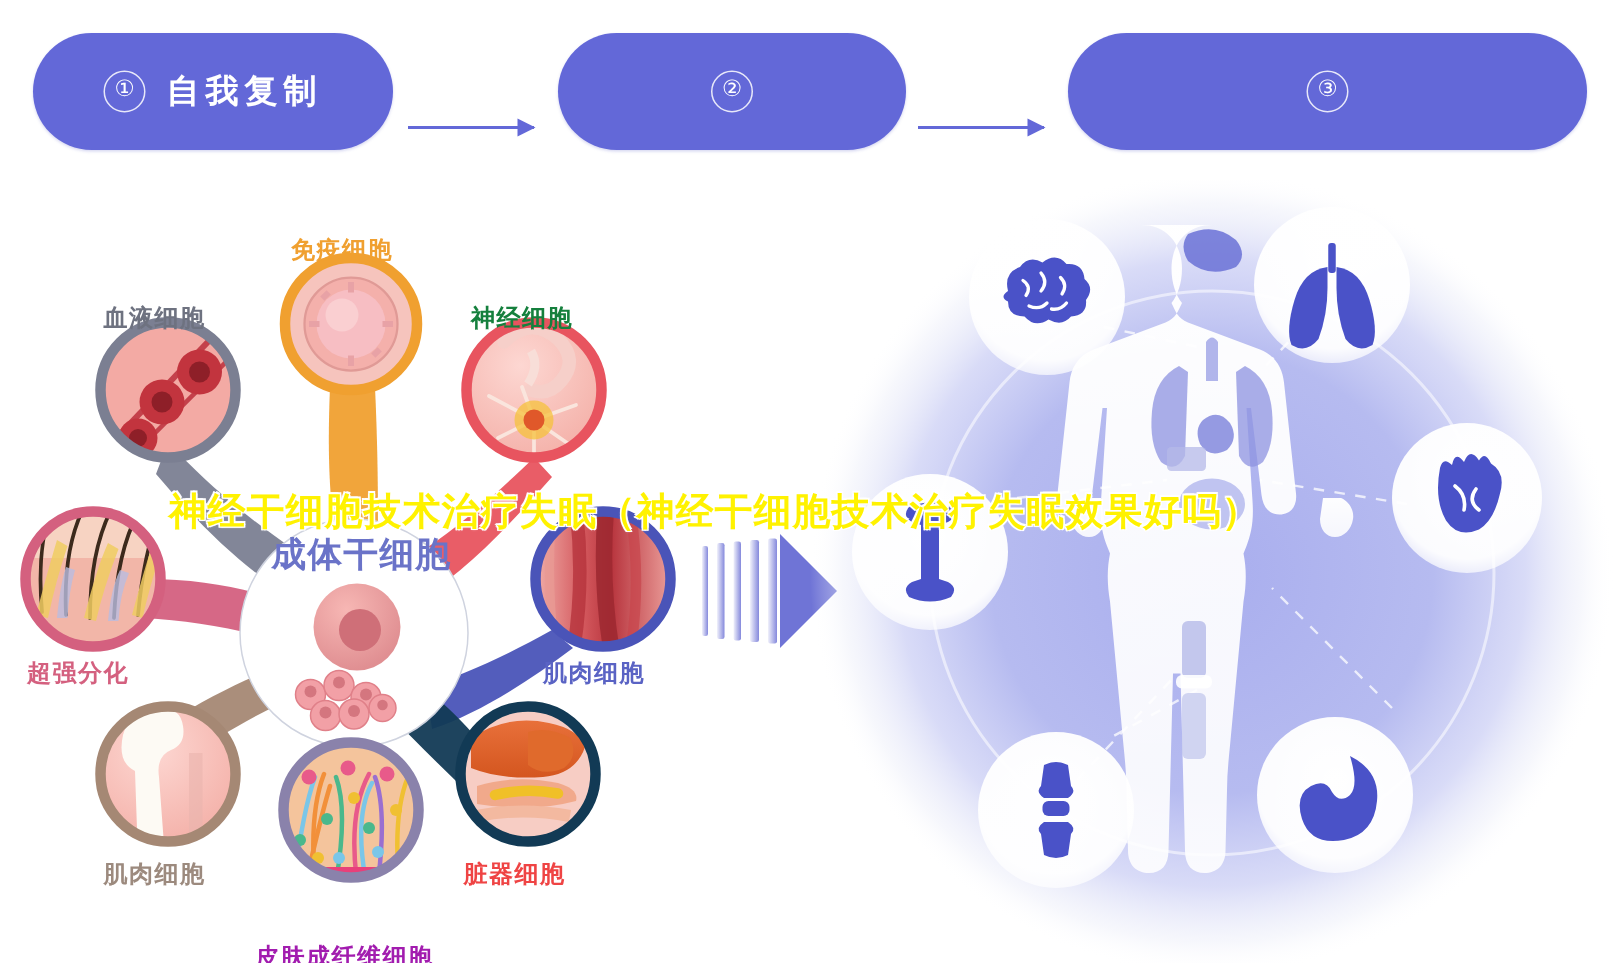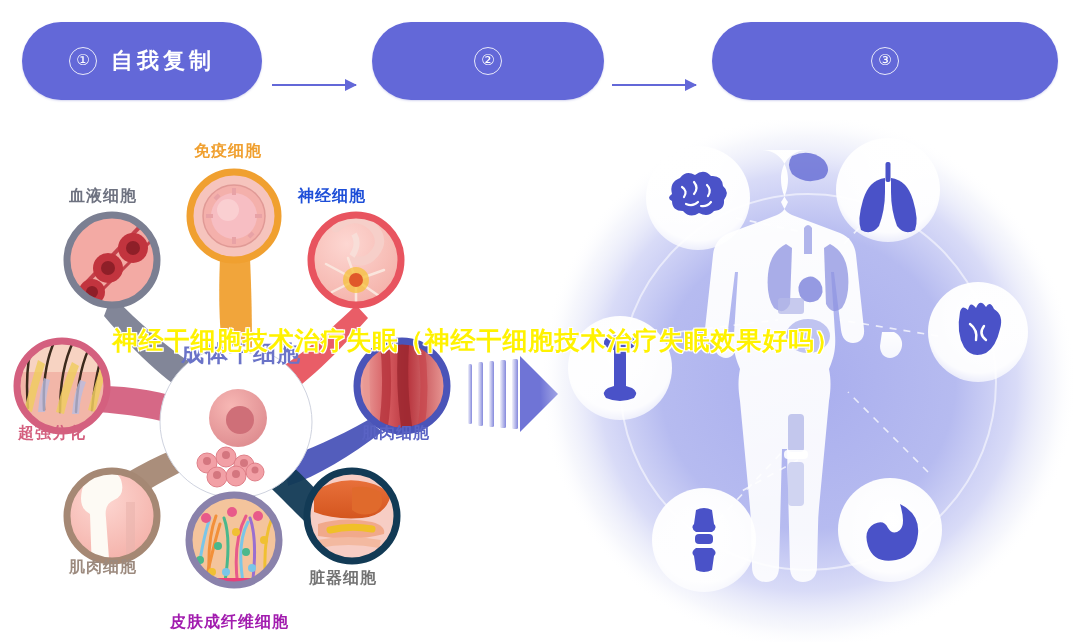--- a/index.html
+++ b/index.html
@@ -42,20 +42,21 @@
     border-left:12px solid #6368d8;
   }
 
   
   #cells{position:absolute;left:0;top:120px;width:500px;height:522px;}
   #cells svg{display:block;}
 
   .celllabel{
     position:absolute;white-space:nowrap;font-size:16px;font-weight:bold;
     letter-spacing:1px;
+    margin-top:16px;
   }
 
   
   #blurarrow{position:absolute;left:462px;top:352px;width:100px;height:84px;}
 
   
   #bodypanel{position:absolute;left:540px;top:120px;width:540px;height:522px;}
 
   
   #watermark{
@@ -324,23 +325,23 @@
             <path d="M38 292 q2 -22 6 -34 l6 2 q-4 14 -5 32 Z"></path>
             <path d="M72 294 q2 -22 8 -34 l6 2 q-6 14 -7 32 Z"></path>
           </g>
         </g>
         <circle cx="62" cy="266" r="45" fill="none" stroke="#d4607f" stroke-width="7"></circle>
       </g>
     </svg>
 
     <div class="celllabel" style="left:69px;top:66px;color:#6e7280;">血液细胞</div>
     <div class="celllabel" style="left:194px;top:21px;color:#f0a030;">免疫细胞</div>
-    <div class="celllabel" style="left:298px;top:66px;color:#1d4ed8;">神经细胞</div>
+    <div class="celllabel" style="left:314px;top:66px;color:#15803d;">神经细胞</div>
     <div class="celllabel" style="left:362px;top:303px;color:#5a63c4;text-align:right;">肌肉细胞</div>
-    <div class="celllabel" style="left:309px;top:448px;color:#737373;">脏器细胞</div>
+    <div class="celllabel" style="left:309px;top:437px;color:#ef4444;">脏器细胞</div>
     <div class="celllabel" style="left:170px;top:492px;color:#a21caf;">皮肤成纤维细胞</div>
     <div class="celllabel" style="left:69px;top:437px;color:#9c8a7e;">肌肉细胞</div>
     <div class="celllabel" style="left:18px;top:303px;color:#d4607f;">超强分化</div>
     <div class="celllabel" style="left:181px;top:218px;color:#6a73c8;font-size:23px;">成体干细胞</div>
   </div>
 
   <div id="blurarrow">
     <svg width="100" height="84" viewBox="0 0 100 84" xmlns="http://www.w3.org/2000/svg">
       <defs>
         <linearGradient id="gbar" x1="0" y1="0" x2="1" y2="0">

